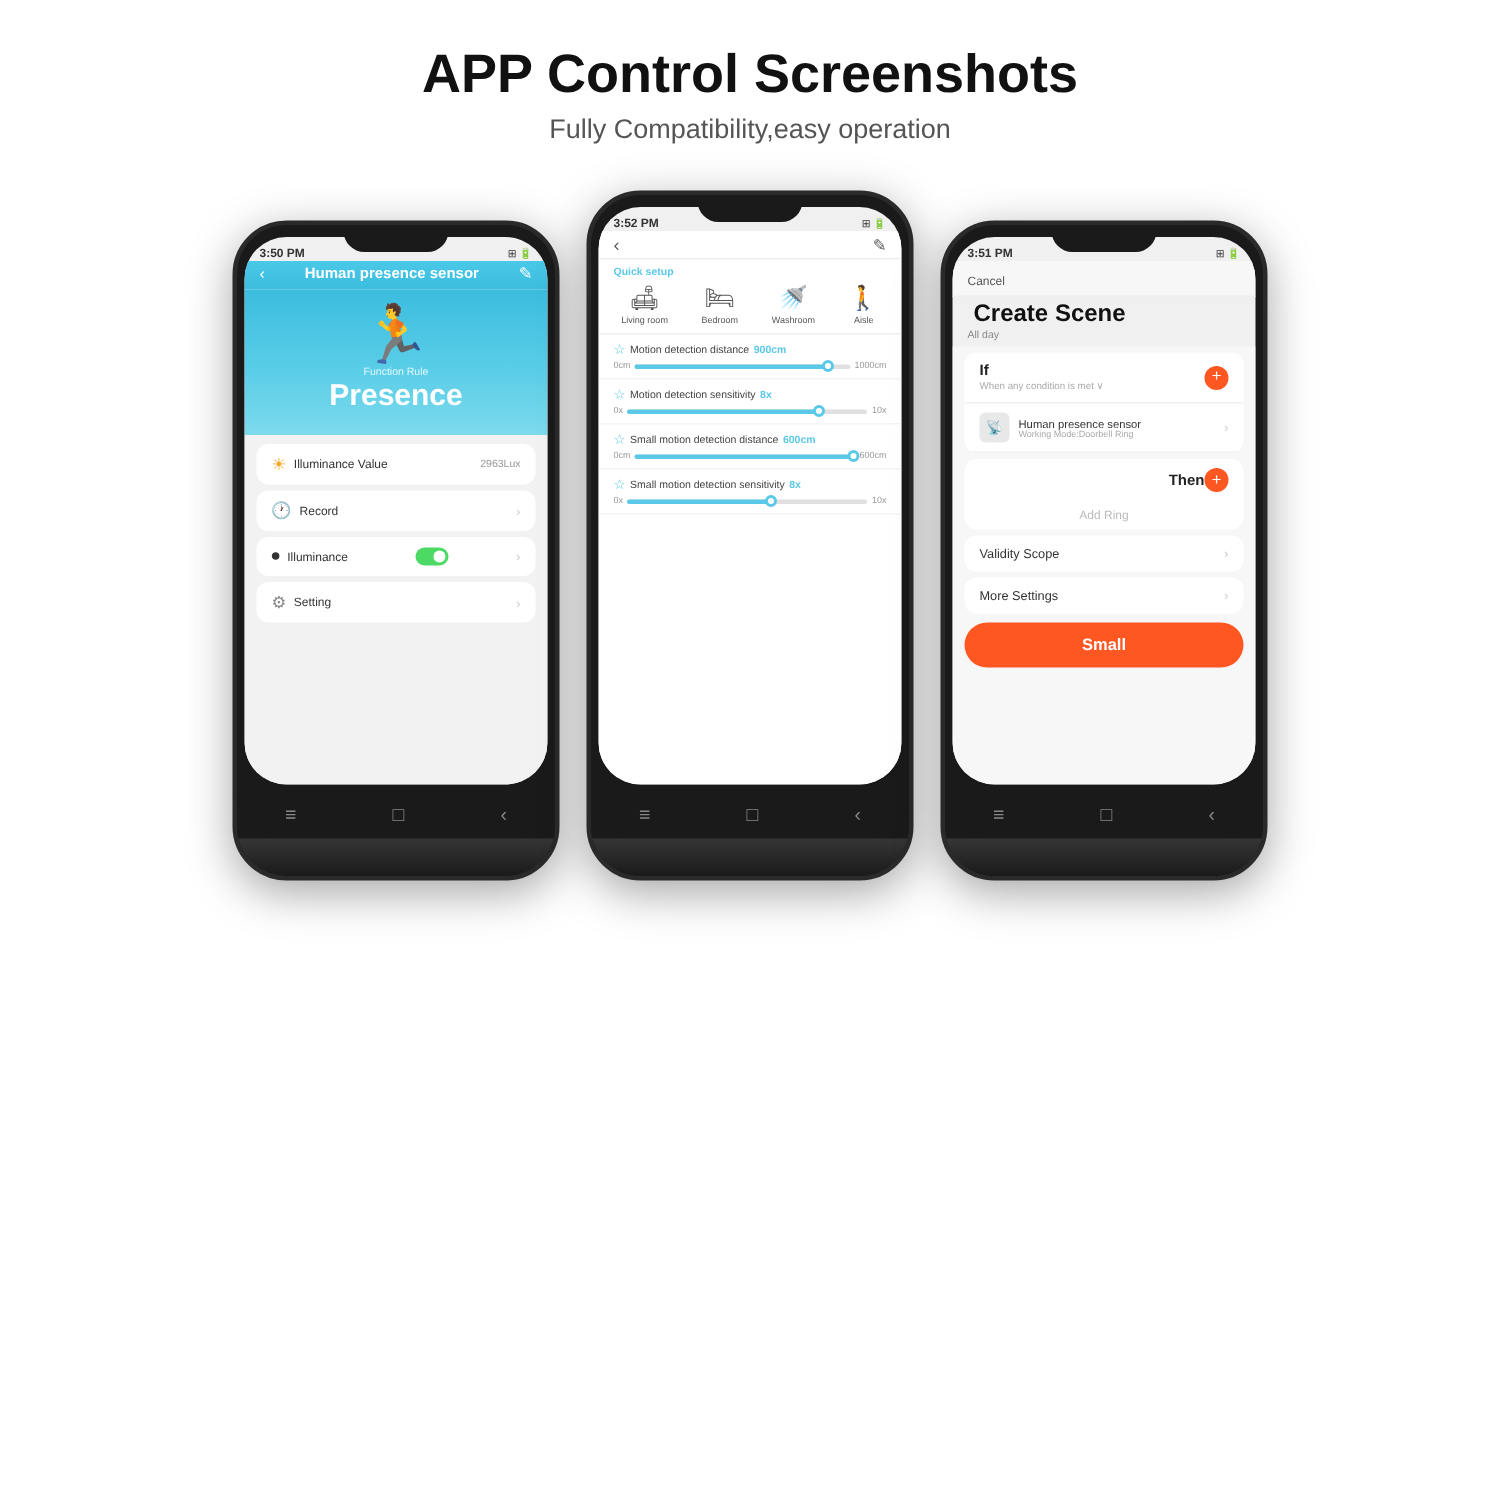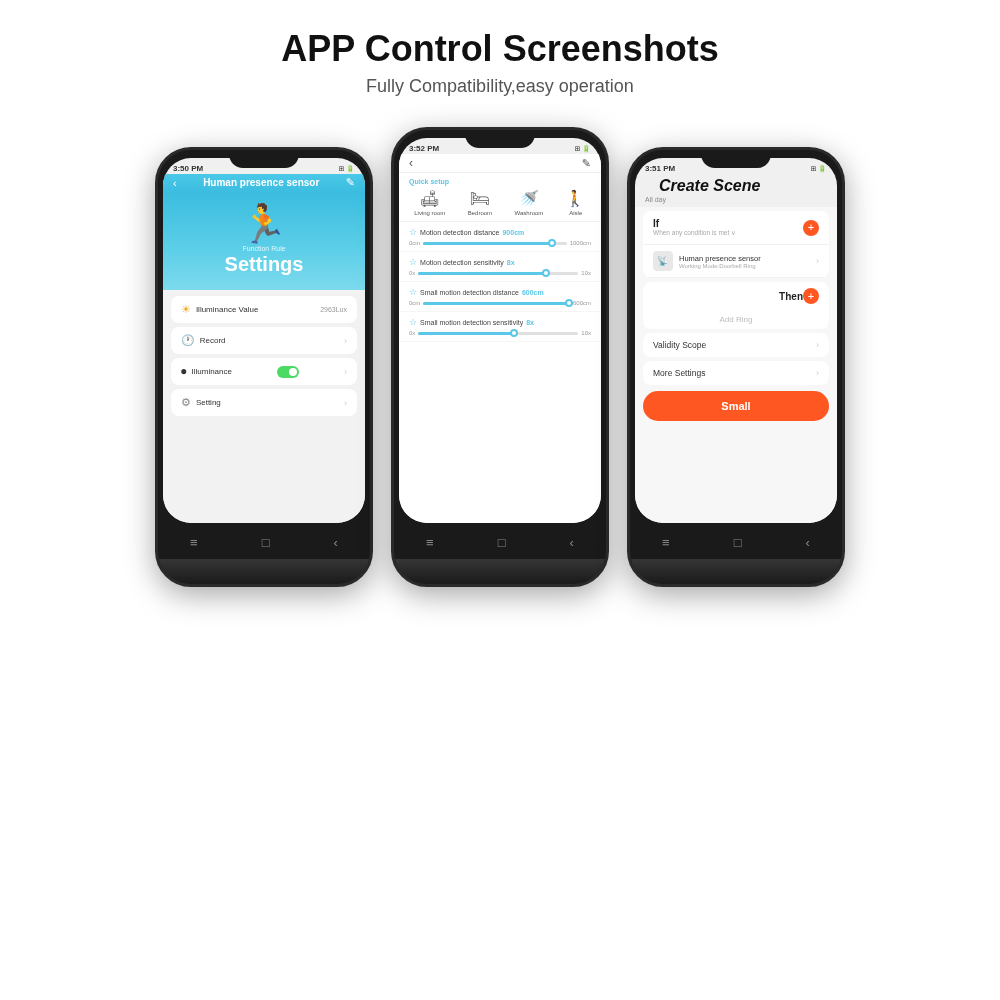--- a/index.html
+++ b/index.html
@@ -190,21 +190,21 @@
     }
     .p2-motion-icon { color: #5bc8e8; font-size: 9px; }
 
     
     .p3-header {
       background: #f7f7f7;
       padding: 3px 10px 2px;
       border-bottom: 1px solid #eee;
     }
     .p3-cancel { font-size: 8px; color: #555; }
-    .p3-title { font-size: 16px; font-weight: 700; color: #111; padding: 3px 24px 1px; font-style: italic; }
+    .p3-title { font-size: 16px; font-weight: 700; color: #111; padding: 3px 14px 1px; }
     .p3-allday { font-size: 7px; color: #888; padding: 0 10px 4px; }
     .p3-content { background: #f7f7f7; flex: 1; display: flex; flex-direction: column; padding: 4px 8px; gap: 4px; }
     .p3-section-block {
       background: #fff;
       border-radius: 8px;
       overflow: hidden;
     }
     .p3-section-row {
       display: flex;
       align-items: center;
@@ -283,21 +283,21 @@
 
       <div class="p1-header">
         <span class="p1-header-icon">‹</span>
         <span class="p1-header-title">Human presence sensor</span>
         <span class="p1-header-icon">✎</span>
       </div>
 
       <div class="p1-hero">
         <div class="p1-hero-figure">🏃</div>
         <div class="p1-hero-label">Function Rule</div>
-        <div class="p1-hero-value">Settings</div>
+        <div class="p1-hero-value">Presence</div>
       </div>
 
       <div class="p1-body">
         <div class="p1-row">
           <div class="p1-row-left">
             <span class="p1-row-icon illum-icon">☀</span>
             <span>Illuminance Value</span>
           </div>
           <span class="p1-row-val">2963Lux</span>
         </div>
@@ -438,20 +438,23 @@
     <div class="phone-reflection"></div>
   </div>
 
   <div class="phone phone-3">
     <div class="notch"></div>
     <div class="screen">
       <div class="status-bar">
         <span class="status-time">3:51 PM</span>
         <span class="status-icons">⊞ 🔋</span>
       </div>
+      <div class="p3-header">
+        <span class="p3-cancel">Cancel</span>
+      </div>
       <div class="p3-title">Create Scene</div>
       <div class="p3-allday">All day</div>
       <div class="p3-content">
 
         <div class="p3-section-block">
           <div class="p3-section-row">
             <div>
               <div class="p3-row-title">If</div>
               <div class="p3-row-subtitle">When any condition is met ∨</div>
             </div>

